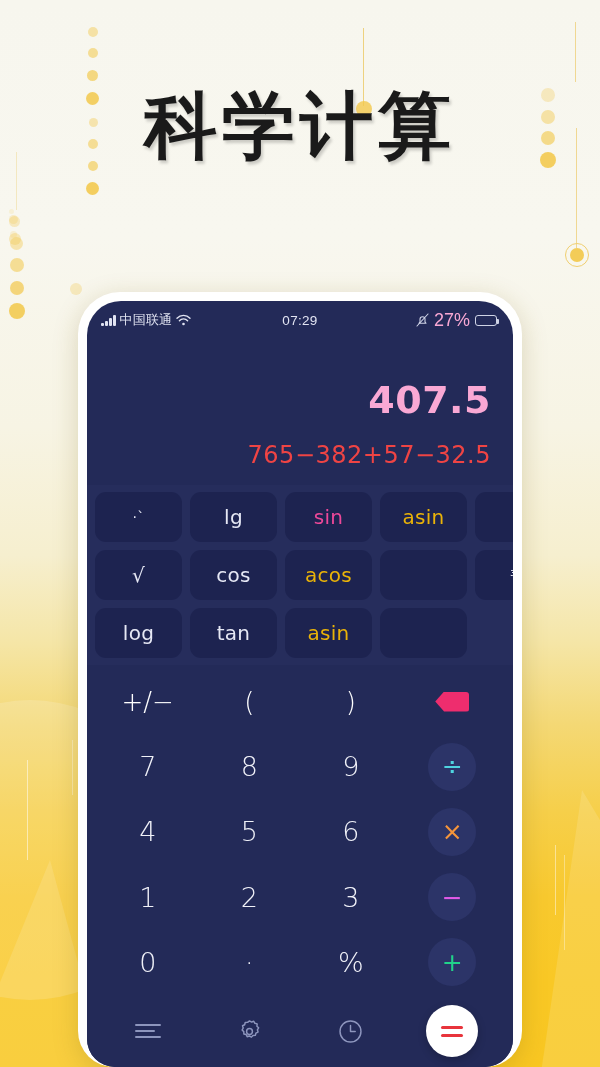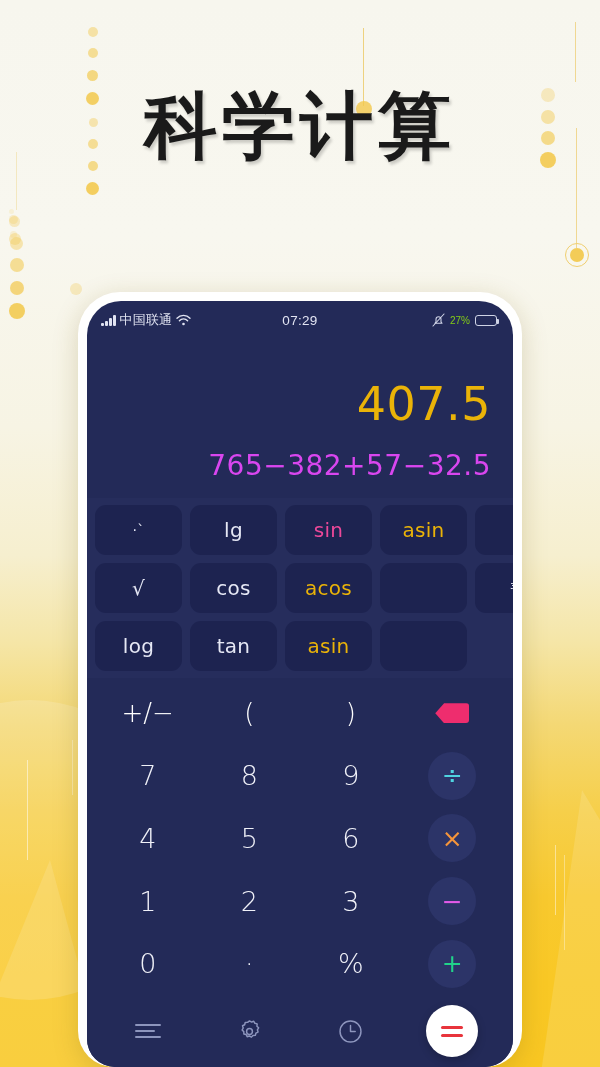--- a/index.html
+++ b/index.html
@@ -123,31 +123,31 @@
   }
   .batt .lvl { height:100%; background:#e7e9f4; border-radius:1px; }
 
   
   .display {
     flex: none;
     padding: 50px 22px 16px 22px;
     text-align: right;
   }
   .result {
-    font-size: 46px;
-    color: #eab308;
-    font-weight: 400;
+    font-size: 38px;
+    color: #f9a8d4;
+    font-weight: 700;
     letter-spacing: 0.5px;
     line-height: 1;
     margin-bottom: 22px;
     font-family: "DejaVu Sans", "Liberation Sans", sans-serif;
   }
   .expression {
-    font-size: 28px;
-    color: #d946ef;
+    font-size: 24px;
+    color: #ef4444;
     letter-spacing: 0.5px;
     font-family: "DejaVu Sans", "Liberation Sans", sans-serif;
   }
 
   
   .funcwrap {
     flex: none;
     background: #262d5c;
     padding: 7px 0 7px 8px;
     overflow: hidden;
@@ -309,21 +309,21 @@
 
       <div class="sb-center">07:29</div>
 
       <div class="sb-right">
         <span>
           <svg width="13" height="14" viewBox="0 0 13 14">
             <path d="M3 10.3 h7 l-1-1.4 V6.3 a2.5 2.5 0 0 0-5 0 v2.6 z" fill="none" stroke="#cfd3e6" stroke-width="1.1" stroke-linejoin="round"></path>
             <line x1="1" y1="13" x2="12" y2="1" stroke="#cfd3e6" stroke-width="1.1" stroke-linecap="round"></line>
           </svg>
         </span>
-        <span style="font-size:10px;color:#84cc16;">27%</span>
+        <span style="font-size:18px;color:#f9a8d4;">27%</span>
         <span class="batt">
           <span class="lvl" style="width: 27%;"></span>
         </span>
       </div>
     </div>
 
     <div class="display">
       <div class="result">407.5</div>
       <div class="expression">765−382+57−32.5</div>
     </div>

